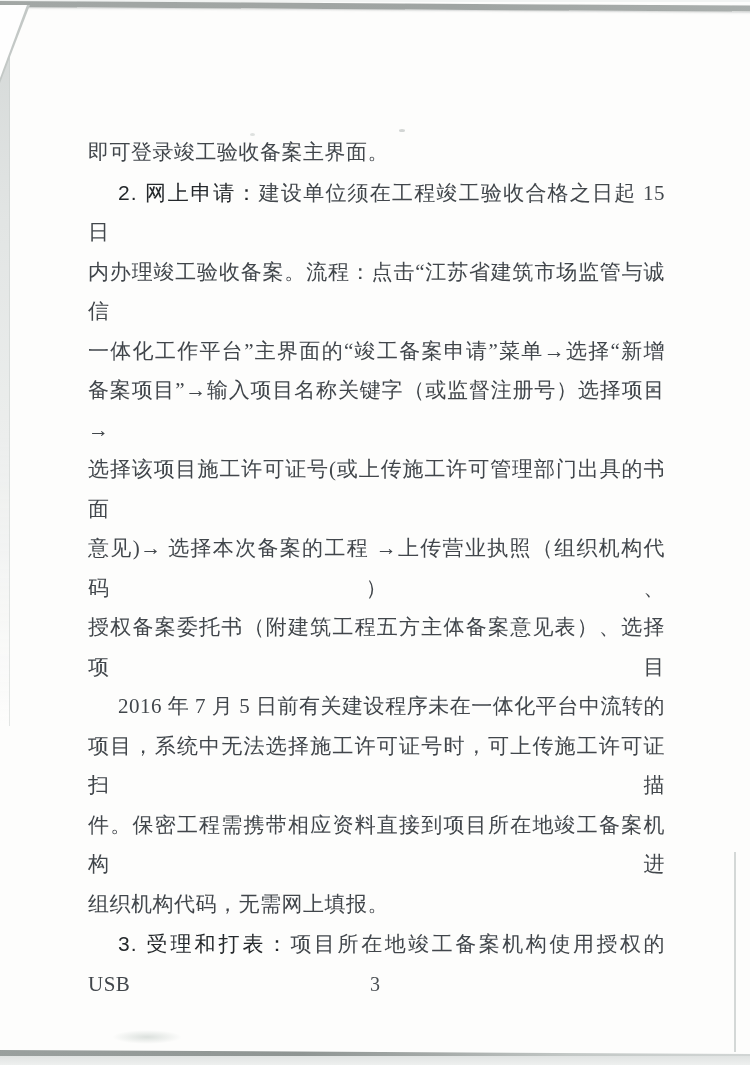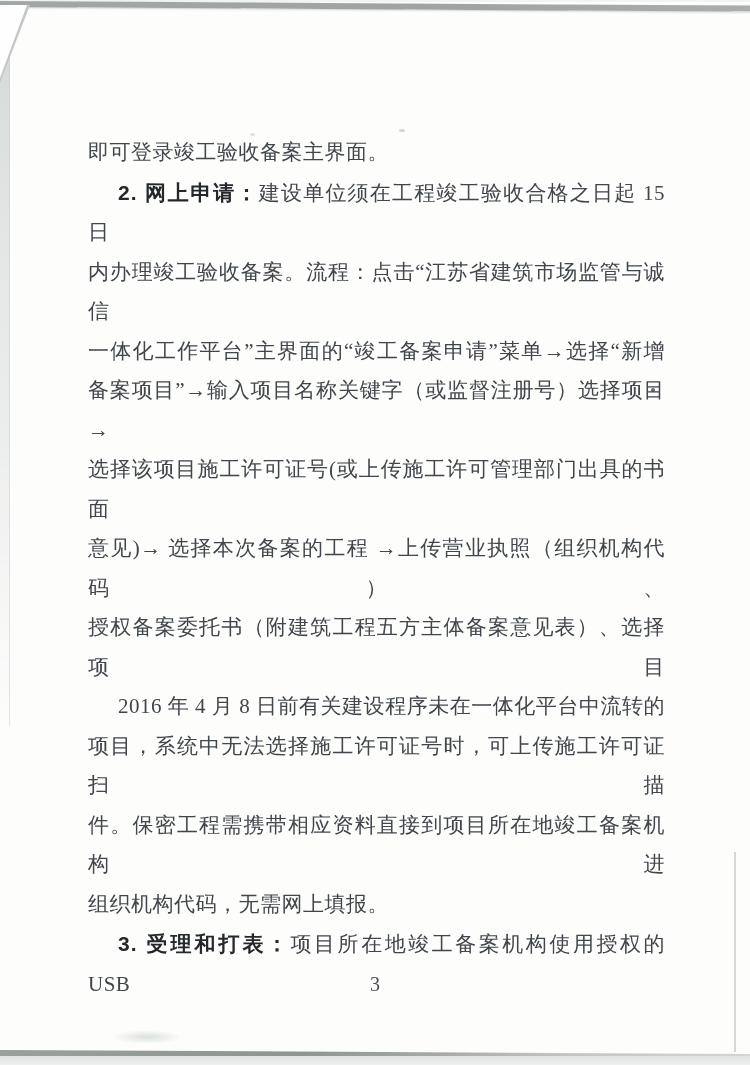--- a/index.html
+++ b/index.html
@@ -102,21 +102,21 @@
     text-align-last: justify;
     white-space: normal;
   }
   .line.last {
     text-align-last: left;
   }
   .line.indent {
     text-indent: 30px;
   }
   .line b {
-    font-weight: 700;
+    font-weight: 400;
     color: #24282b;
     font-family: "Liberation Sans", "DejaVu Sans", sans-serif;
     letter-spacing: 1px;
   }
   .page-number {
     position: absolute;
     left: 0; top: 971px;
     width: 750px;
     text-align: center;
     font-size: 20px;
@@ -144,21 +144,21 @@
 
   <div class="doc-body">
       <div class="line last">即可登录竣工验收备案主界面。</div>
       <div class="line indent"><b>2. 网上申请：</b>建设单位须在工程竣工验收合格之日起 15 日</div>
       <div class="line">内办理竣工验收备案。流程：点击“江苏省建筑市场监管与诚信</div>
       <div class="line">一体化工作平台”主界面的“竣工备案申请”菜单→选择“新增</div>
       <div class="line">备案项目”→输入项目名称关键字（或监督注册号）选择项目→</div>
       <div class="line">选择该项目施工许可证号(或上传施工许可管理部门出具的书面</div>
       <div class="line">意见)→ 选择本次备案的工程 →上传营业执照（组织机构代码）、</div>
       <div class="line">授权备案委托书（附建筑工程五方主体备案意见表）、选择项目</div>
-      <div class="line indent">2016 年 4 月 8 日前有关建设程序未在一体化平台中流转的</div>
+      <div class="line indent">2016 年 7 月 5 日前有关建设程序未在一体化平台中流转的</div>
       <div class="line">项目，系统中无法选择施工许可证号时，可上传施工许可证扫描</div>
       <div class="line">件。保密工程需携带相应资料直接到项目所在地竣工备案机构进</div>
       <div class="line last">组织机构代码，无需网上填报。</div>
       <div class="line indent"><b>3. 受理和打表：</b>项目所在地竣工备案机构使用授权的 USB</div>
     </div>
 
   <div class="page-number">3</div>
 </div>
 
 </body></html>

